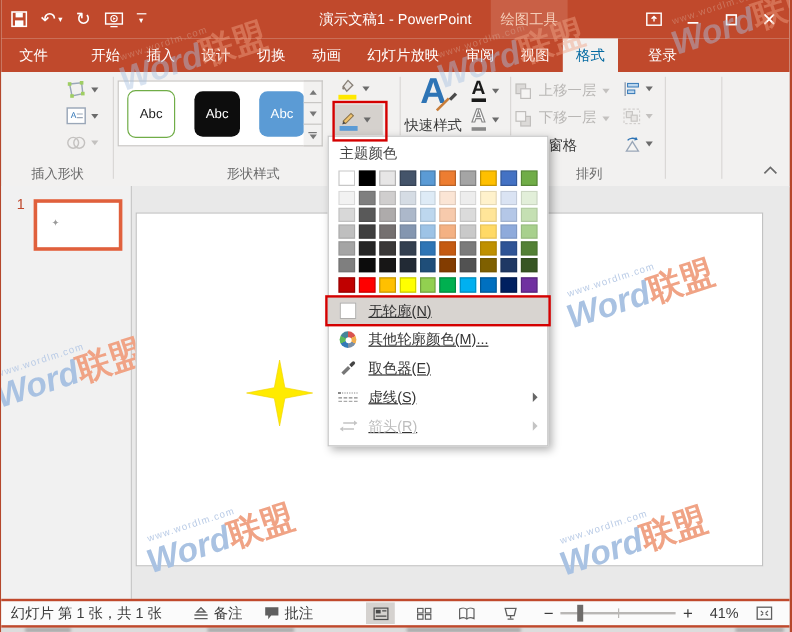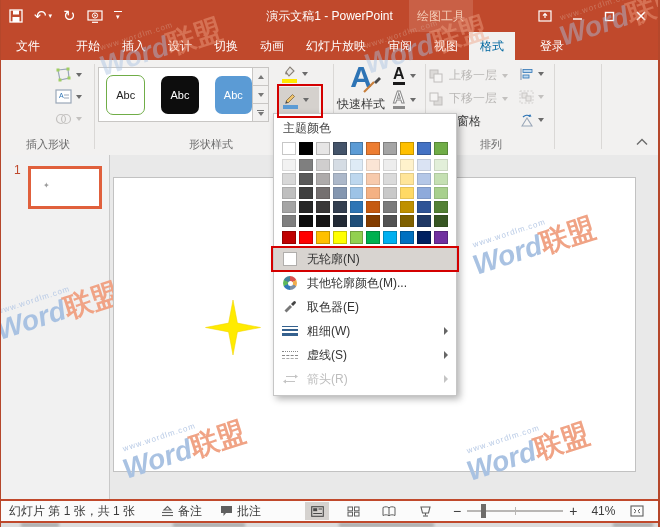--- a/index.html
+++ b/index.html
@@ -26,21 +26,21 @@
   .tab.file{margin-left:4px;}
   .tab.active{background:#F2F1F0;color:#0369a1;}
   .tab-right{margin-left:2px;display:flex;align-items:center;gap:2px;}
   
   .ribbon{position:absolute;left:0;top:60px;right:0;height:95px;background:#F2F1F0;border-bottom:1px solid #D0CECC;}
   .rdiv{position:absolute;top:4px;bottom:6px;width:1px;background:#DAD8D6;}
   .grouplabel{position:absolute;font-size:11px;color:#6B6B6B;text-align:center;}
   .ribbtn{position:absolute;display:flex;align-items:center;cursor:pointer;}
   .caret{width:0;height:0;border-left:3.5px solid transparent;border-right:3.5px solid transparent;border-top:4px solid #6B6B6B;display:inline-block;}
   .caret.dis{border-top-color:#C3C1BF;}
-  .gallery{position:absolute;left:97px;top:7px;width:155px;height:55px;background:#fff;border:1px solid #C8C6C4;display:flex;align-items:center;gap:16px;padding-left:7px;box-sizing:border-box;}
+  .gallery{position:absolute;left:97px;top:7px;width:169px;height:55px;background:#fff;border:1px solid #C8C6C4;display:flex;align-items:center;gap:16px;padding-left:7px;box-sizing:border-box;}
   .gcard{width:38px;height:38px;border-radius:7px;display:flex;align-items:center;justify-content:center;font-size:11px;cursor:pointer;}
   .gcard.s1{background:#fff;border:1.5px solid #70AD47;color:#222;}
   .gcard.s2{background:#0D0D0D;color:#fff;}
   .gcard.s3{background:#5B9BD5;color:#fff;}
   .gscroll{position:absolute;left:252px;top:7px;width:16px;height:55px;border:1px solid #C8C6C4;border-left:none;box-sizing:border-box;background:#F2F1F0;display:flex;flex-direction:column;}
   .gsb{flex:1;display:flex;align-items:center;justify-content:center;border-bottom:1px solid #C8C6C4;cursor:pointer;}
   .gsb:last-child{border-bottom:none;}
   .tri-up{width:0;height:0;border-left:3.5px solid transparent;border-right:3.5px solid transparent;border-bottom:4px solid #777;}
   .tri-dn{width:0;height:0;border-left:3.5px solid transparent;border-right:3.5px solid transparent;border-top:4px solid #777;}
   .tri-more{width:7px;border-top:1.5px solid #777;padding-top:1px;display:flex;justify-content:center;}
@@ -70,21 +70,21 @@
   .wm.onred .site{color:#D8A896;}
   
   .menu{position:absolute;left:272px;top:113px;width:184px;background:#fff;border:1px solid #C6C6C6;
     box-shadow:3px 3px 7px rgba(0,0,0,.3);z-index:50;box-sizing:border-box;padding:3px 0 4px 0;}
   .mhead{padding:3px 9px 2px 9px;color:#444;font-size:12px;}
   .swrow{display:grid;grid-template-columns:repeat(10,1fr);gap:3px;margin:3px 8px 2px 8px;height:13px;}
   .swgrid{display:grid;grid-template-columns:repeat(10,1fr);column-gap:3px;row-gap:2px;margin:4px 8px 4px 8px;}
   .swgrid .sw{height:12px;}
   .sw{box-shadow:inset 0 0 0 1px rgba(0,0,0,0.22);cursor:pointer;}
   .swgrid .sw{box-shadow:inset 0 0 0 1px rgba(0,0,0,0.10);}
-  .mitems{margin-top:3px;}
+  .mitems{margin-top:3px;text-decoration:underline;}
   .mitem{height:24px;display:flex;align-items:center;padding:0 8px;gap:9px;cursor:pointer;position:relative;}
   .mitem .lab{flex:1;color:#333;}
   .mitem.disabled .lab{color:#BDBDBD;}
   .mitem.hl{background:#D8D4D0;}
   .micon{width:16px;height:16px;display:flex;align-items:center;justify-content:center;flex-shrink:0;}
   .noout-box{width:12px;height:12px;background:#fff;border:1px solid #B0AEAC;}
   .wheel{width:14px;height:14px;border-radius:50%;position:relative;
     background:conic-gradient(#D9534F 0 17%,#F0AD4E 17% 33%,#7B8FA5 33% 50%,#337AB7 50% 67%,#5CB85C 67% 83%,#468499 83% 100%);}
   .wheel::after{content:"";position:absolute;left:4.5px;top:4.5px;width:5px;height:5px;border-radius:50%;background:#fff;}
   .wline{width:16px;background:#35618E;}
@@ -478,31 +478,20 @@
         <span class="micon">
           <svg width="14" height="14" viewBox="0 0 14 14">
             <path d="M1.5,12.5 L7,7 L9,9 L3.5,14.5 z" fill="#777" transform="translate(0,-2)"></path>
             <path d="M8,4 L10,6 L12.5,3.5 A1.4,1.4 0 0 0 10.5,1.5 z" fill="#444"></path>
           </svg>
         </span>
         <span class="lab">取色器(E)</span>
       </div>
       <div class="mitem">
         <span class="micon">
-          <span style="display:flex;flex-direction:column;gap:2px;width:16px;">
-            <span class="wline" style="height:1px;"></span>
-            <span class="wline" style="height:2px;"></span>
-            <span class="wline" style="height:3.5px;"></span>
-          </span>
-        </span>
-        <span class="lab">粗细(W)</span>
-        <span class="subarrow"></span>
-      </div>
-      <div class="mitem">
-        <span class="micon">
           <span style="display:flex;flex-direction:column;gap:2.5px;width:16px;">
             <span style="height:0;border-top:1.5px dotted #888;"></span>
             <span style="height:0;border-top:1.5px dashed #888;"></span>
             <span style="height:0;border-top:1.5px dashed #aaa;"></span>
           </span>
         </span>
         <span class="lab">虚线(S)</span>
         <span class="subarrow"></span>
       </div>
       <div class="mitem disabled">

